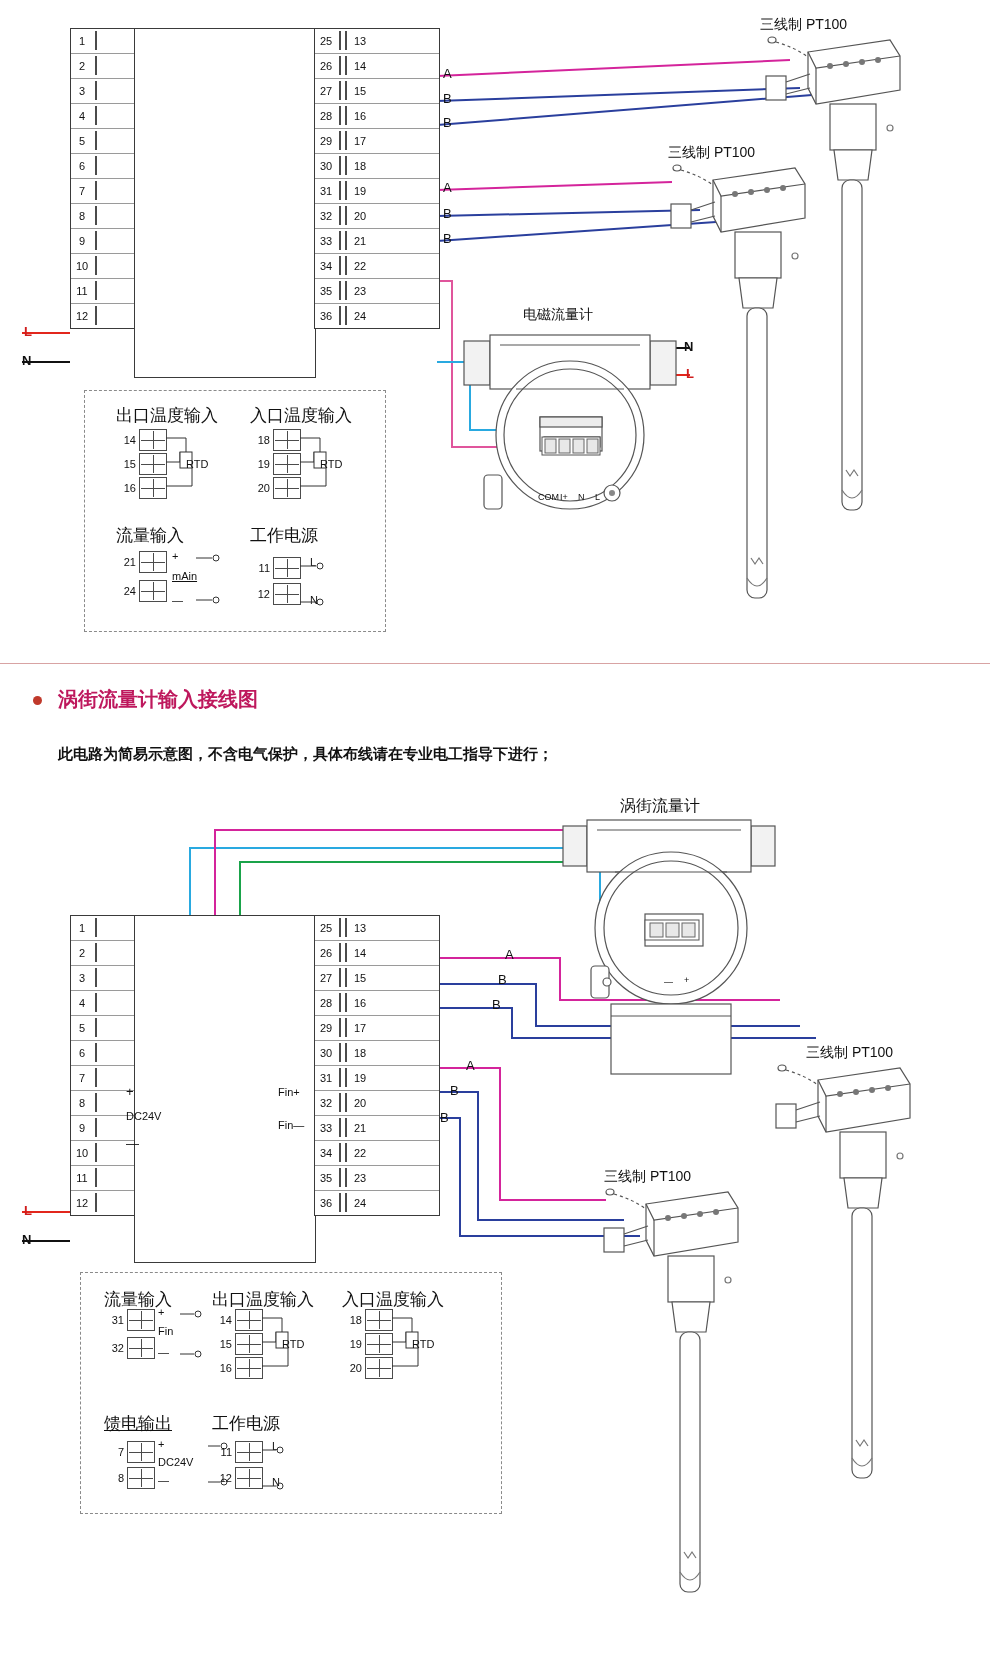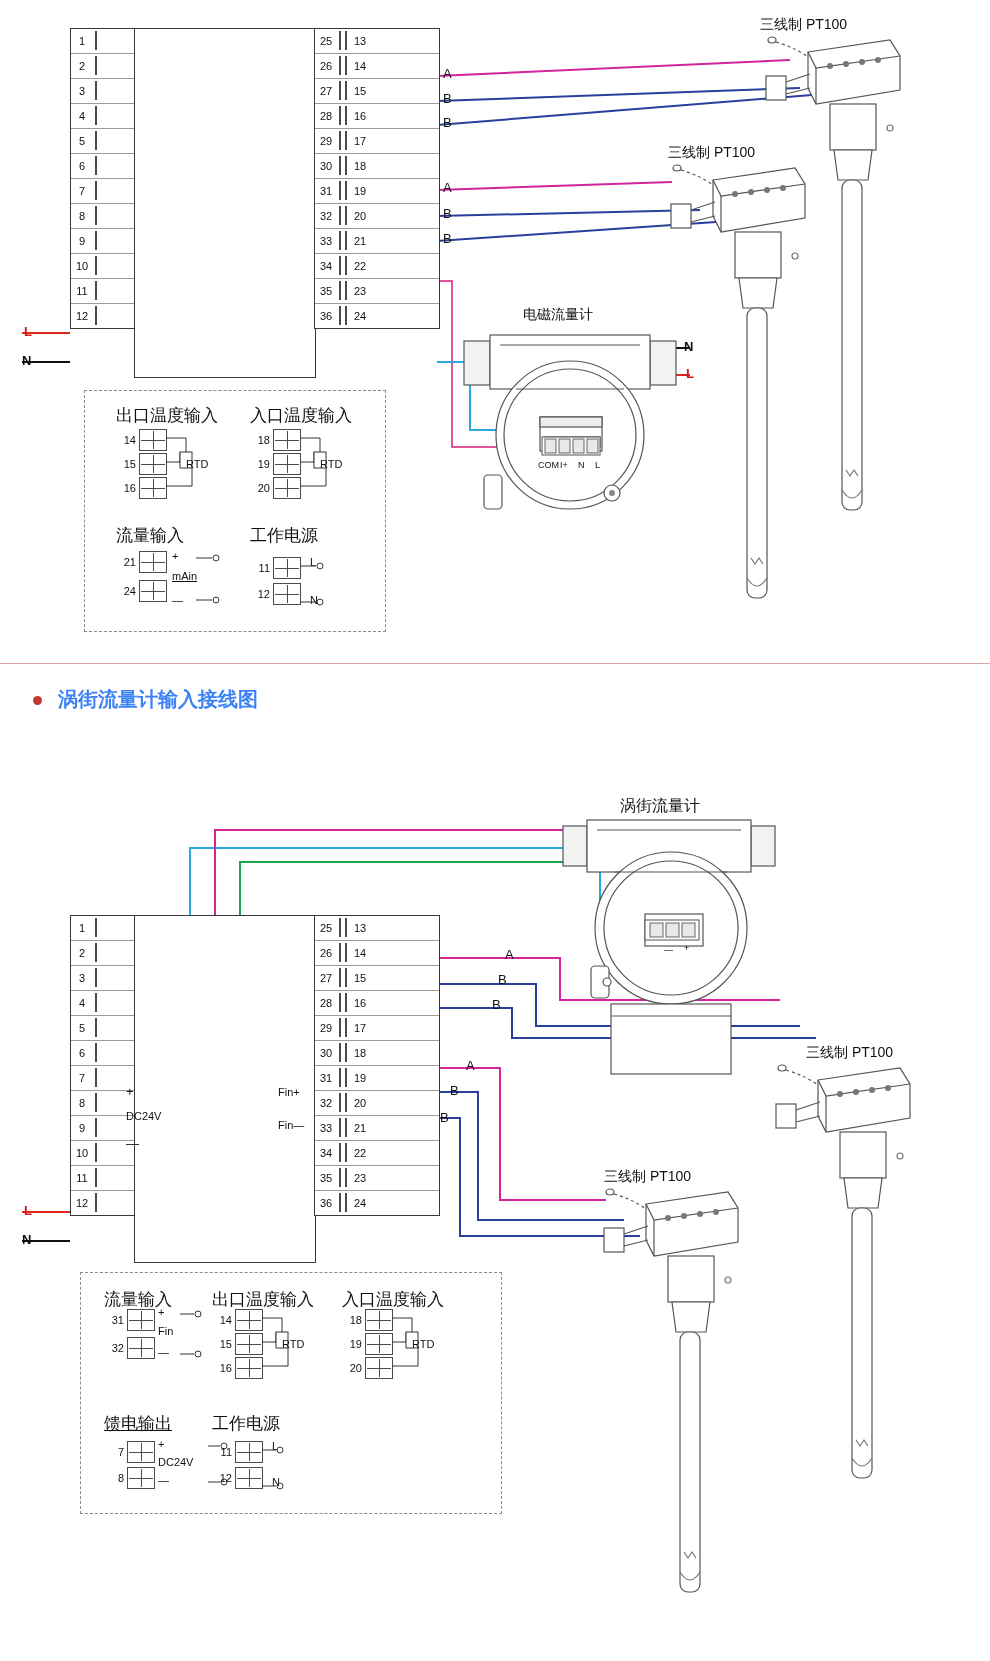--- a/index.html
+++ b/index.html
@@ -1,20 +1,20 @@
 <!DOCTYPE html>
 <html><head>
 <meta charset="utf-8">
 <style>
   html,body{margin:0;padding:0;background:#ffffff;}
   body{font-family:"Liberation Sans","DejaVu Sans",sans-serif;color:#111;}
   #page{position:relative;width:990px;height:1661px;overflow:hidden;background:#fff;}
   .txt{position:absolute;white-space:nowrap;font-size:13px;color:#111;}
   .txt.small{font-size:11px;}
-  .txt.tiny{font-size:9px;}
+  .txt.tiny{font-size:9px;margin-top:32px;}
   .txt.mid{font-size:17px;}
 
   
   .tblock{position:absolute;border:1px solid #3a3a3a;background:#fff;}
   .trow{display:flex;align-items:center;height:24px;border-bottom:1px solid #9a9a9a;}
   .trow:last-child{border-bottom:none;}
   .tnum{width:22px;text-align:center;font-size:11px;color:#111;}
   .tcell{width:26px;height:20px;border:1px solid #4b4b4b;position:relative;background:#fff;}
   .tcell:before{content:"";position:absolute;left:50%;top:1px;bottom:1px;width:1px;background:#4b4b4b;}
   .tcell:after{content:"";position:absolute;top:50%;left:1px;right:1px;height:1px;background:#4b4b4b;}
@@ -25,21 +25,21 @@
   
   .legendbox{position:absolute;border:1px dashed #8a8a8a;background:#fff;}
 
   .mini{position:absolute;}
   .mini .mrow{display:flex;align-items:center;height:24px;}
   .mini .mnum{width:20px;text-align:right;font-size:11px;padding-right:3px;}
 
   hr.sep{position:absolute;border:none;border-top:1px solid #d8a3a3;}
 
   .bullet{position:absolute;width:9px;height:9px;border-radius:50%;background:#c0392b;}
-  .heading{position:absolute;font-size:20px;font-weight:bold;color:#3b82f6;}
+  .heading{position:absolute;font-size:20px;font-weight:bold;color:#be185d;}
   .subheading{position:absolute;font-size:15px;font-weight:bold;color:#111;}
 
   .lbl-L{color:#d01d1d;font-weight:bold;}
   .lbl-N{color:#111;font-weight:bold;}
   svg{position:absolute;left:0;top:0;overflow:visible;}
 </style>
 </head>
 <body>
 
 <div id="page">
@@ -372,20 +372,21 @@
         <circle cx="20" cy="6" r="3"></circle>
       <path d="M0,42 L16,42"></path>
         <circle cx="20" cy="42" r="3"></circle>
     </g>
   </svg>
 
   <hr class="sep" style="left:0;top:655px;width:990px;">
 
   <div class="bullet" style="left:33px;top:696px;"></div>
   <div class="heading" style="left:58px;top:686px;">涡街流量计输入接线图</div>
+  <div class="subheading" style="left:58px;top:745px;">此电路为简易示意图，不含电气保护，具体布线请在专业电工指导下进行；</div>
 
   <svg width="990" height="680" style="left:0;top:800px;">
 
     <line x1="22" y1="412" x2="70" y2="412" stroke="#e2261c" stroke-width="2"></line>
     <line x1="22" y1="441" x2="70" y2="441" stroke="#111111" stroke-width="2"></line>
 
     <path d="M134,292 L190,292 L190,48 L600,48 L600,120" stroke="#29a9e0" stroke-width="2" fill="none"></path>
 
     <path d="M438,334 L215,334 L215,30 L640,30 L640,120" stroke="#d4249b" stroke-width="2" fill="none"></path>
 

